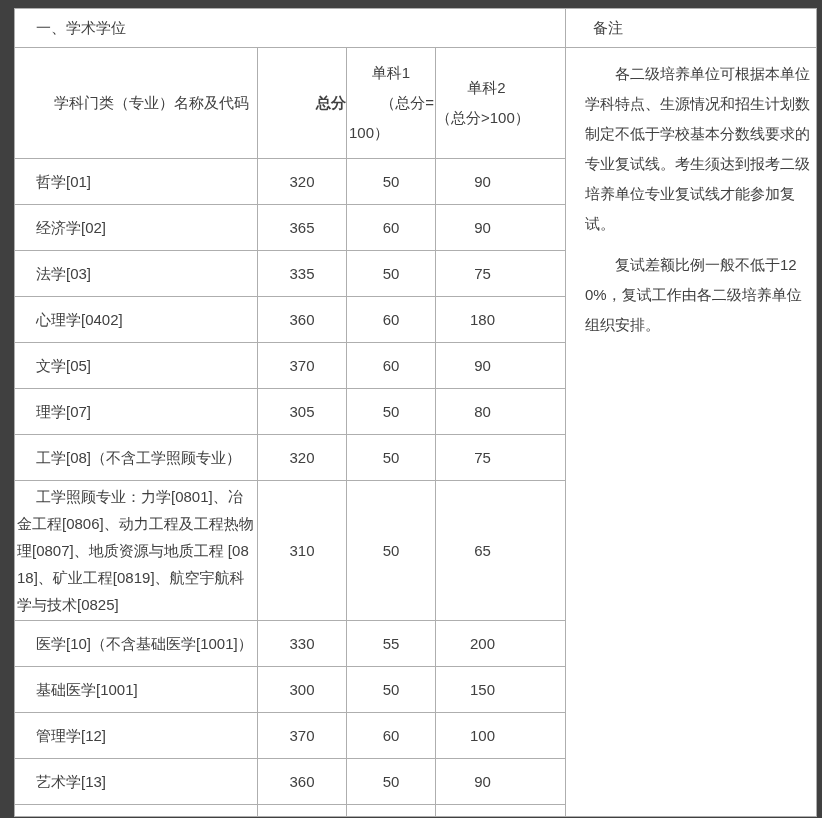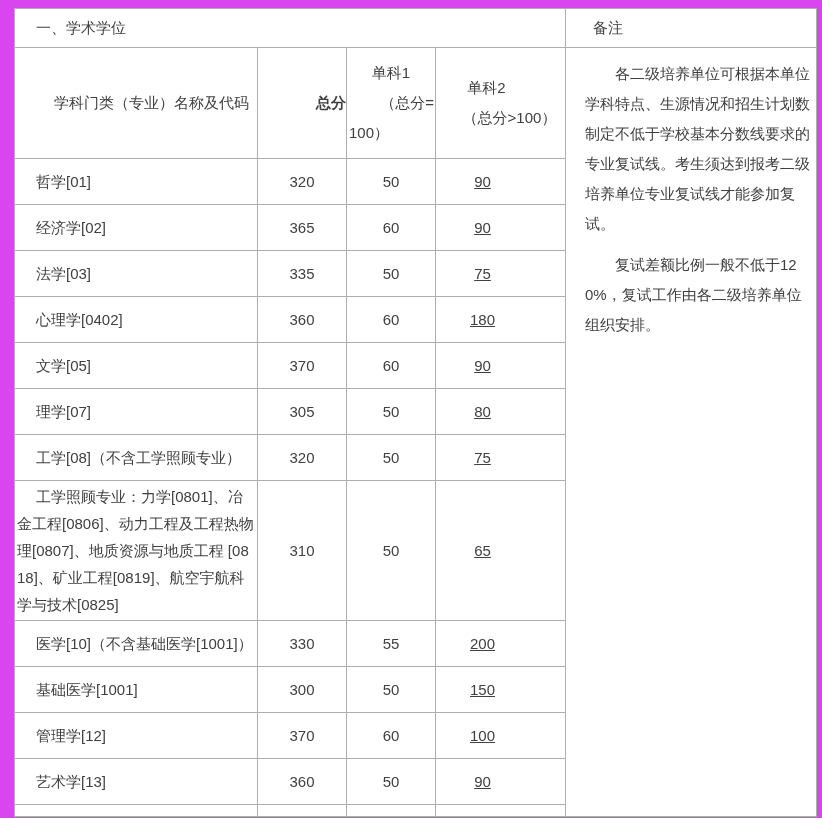--- a/index.html
+++ b/index.html
@@ -7,21 +7,21 @@
   body {
     width: 822px; height: 818px;
     background: #ffffff;
     font-family: "Liberation Sans", "DejaVu Sans", sans-serif;
     color: #404040;
   }
   .viewport {
     position: relative;
     width: 822px; height: 818px;
     overflow: hidden;
-    background: #d946ef;
+    background: #404040;
   }
   table.score-table {
     position: absolute;
     left: 14px; top: 8px;
     width: 802px;
     border-collapse: collapse;
     table-layout: fixed;
   }
   td {
     border: 1px solid #aeaeae;
@@ -52,32 +52,32 @@
     padding-left: 12px;
     text-indent: 19px;
   }
   td.hdr-total { text-align: right; font-weight: bold; }
   td.hdr-sub1 { text-align: center; line-height: 30px; }
   td.hdr-sub1 .line-label { display: block; text-align: center; }
   td.hdr-sub1 .line-paren { display: block; text-align: right; padding-right: 1px; }
   td.hdr-sub1 .line-val { display: block; text-align: left; padding-left: 2px; }
   td.hdr-sub2 { text-align: center; line-height: 30px; padding-right: 28px; }
   td.hdr-sub2 .line-label { display: block; text-align: center; }
-  td.hdr-sub2 .line-paren { display: block; text-align: center; margin-right: -46px; }
+  td.hdr-sub2 .line-paren { display: block; text-align: left; margin-right: -46px; }
   
   td.name-cell {
     text-align: left;
     padding: 2px 2px 2px 2px;
     text-indent: 19px;
     line-height: 27px;
     word-break: break-all;
     height: 46px;
   }
   td.num-cell { text-align: center; height: 46px; }
-  td.num-sub2 { padding-right: 36px; text-decoration: underline; }
+  td.num-sub2 { padding-right: 36px; }
   tr.tall-row td { height: 137px; }
   tr.sliver-row td { height: 12px; }
   
   td.remarks-body {
     vertical-align: top;
     padding: 0 3px;
     line-height: 30px;
     word-break: break-all;
   }
   td.remarks-body p {

